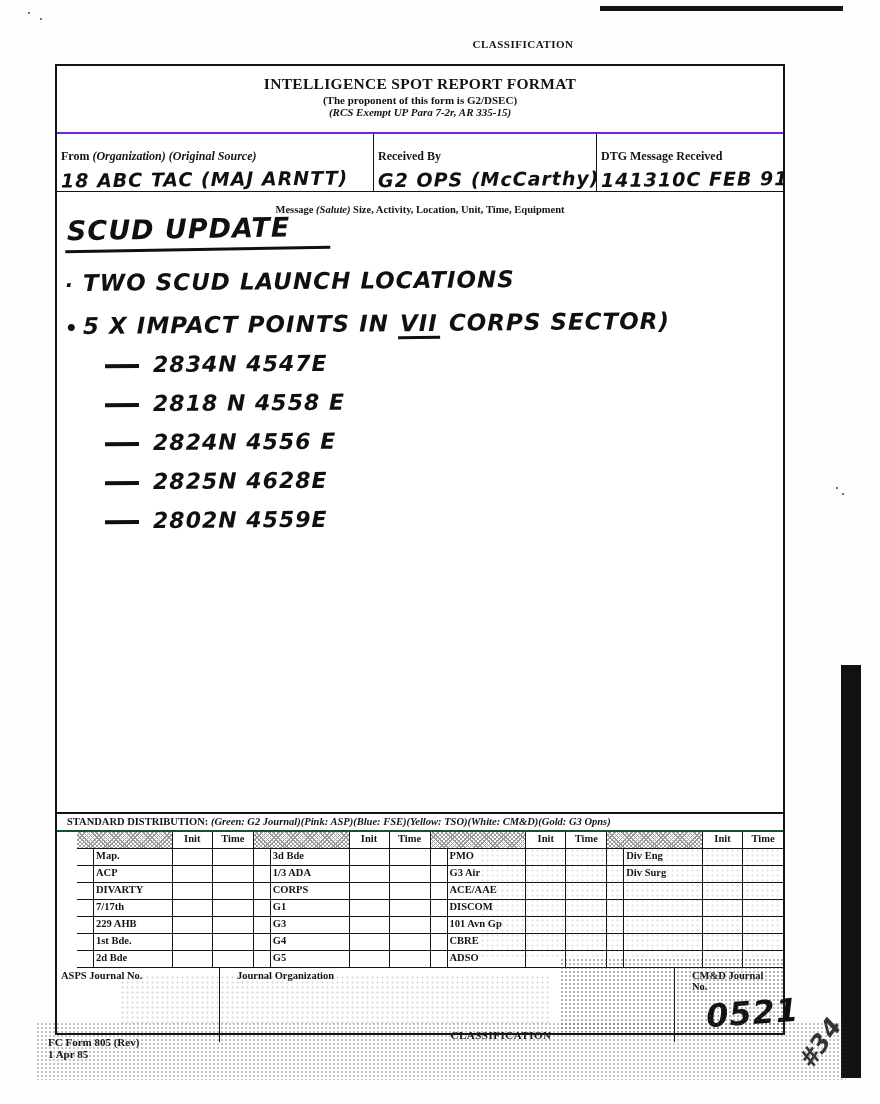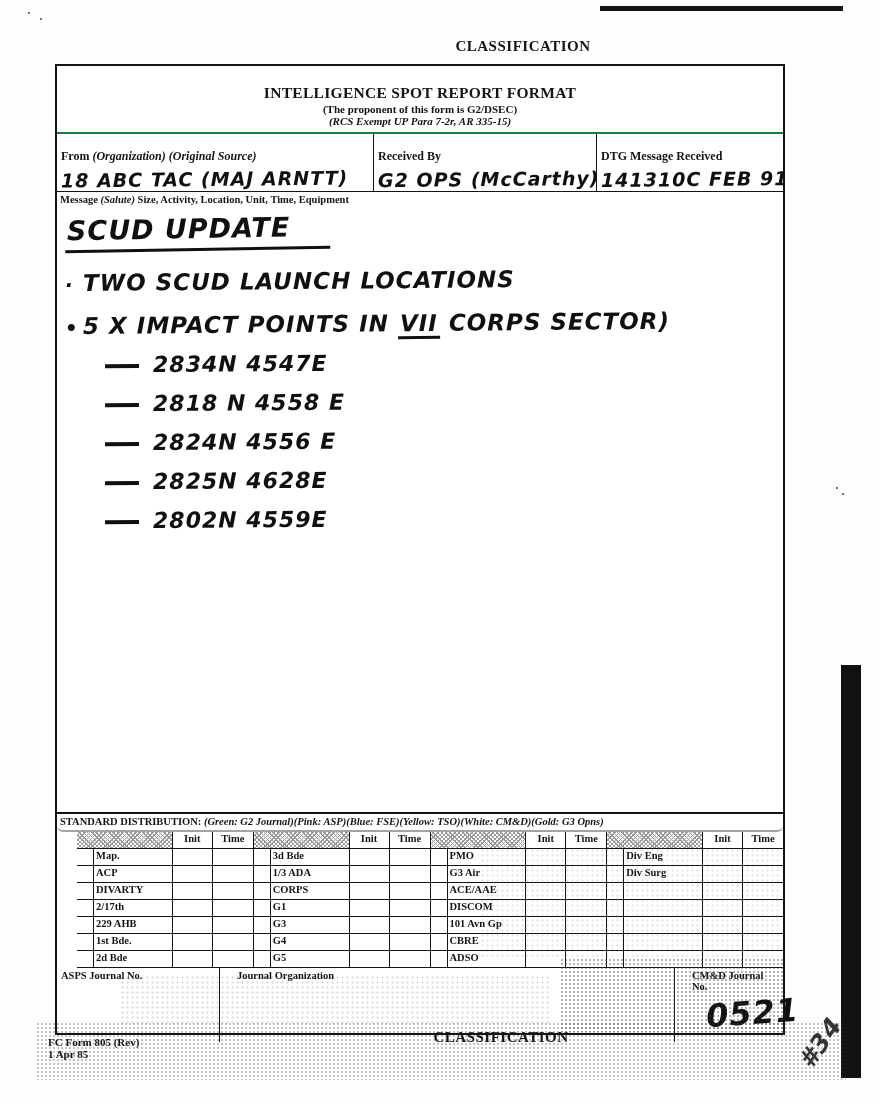--- a/index.html
+++ b/index.html
@@ -9,33 +9,33 @@
     font-family:"Liberation Serif", serif;
     color:#141414;
     overflow:hidden;
   }
   .abs{position:absolute;}
 
   
   .top-line{left:600px;top:6px;width:243px;height:5px;background:#151515;}
   .redact-bar{left:841px;top:665px;width:20px;height:413px;background:#111;}
 
-  .classif{font-weight:bold;font-size:15px;letter-spacing:.5px;text-align:center;}
+  .classif{font-weight:bold;font-size:11px;letter-spacing:.5px;text-align:center;}
   .classif-top{left:433px;top:38px;width:180px;}
   .classif-bottom{left:406px;top:1029px;width:190px;}
 
   
   .form-box{
     left:55px;top:64px;width:730px;height:971px;
     border:2.5px solid #141414;background:#fff;box-sizing:border-box;
   }
 
   .form-header{
     position:absolute;left:0;right:0;top:0;height:68px;
-    border-bottom:2px solid #15803d;text-align:center;padding-top:18px;box-sizing:border-box;
+    border-bottom:2px solid #6d28d9;text-align:center;padding-top:9px;box-sizing:border-box;
   }
   .form-title{font-weight:bold;font-size:15.5px;letter-spacing:.3px;}
   .form-sub1{font-weight:bold;font-size:11px;margin-top:1px;}
   .form-sub2{font-weight:bold;font-style:italic;font-size:11px;}
 
   
   .fields-row{position:absolute;left:0;right:0;top:68px;height:57px;display:flex;}
   .field-cell{border-right:1.5px solid #141414;box-sizing:border-box;position:relative;padding:2px 4px;}
   .field-cell:last-child{border-right:none;}
   .fc-from{width:317px;}
@@ -47,38 +47,38 @@
   
   .hw{
     font-family:"DejaVu Sans", sans-serif;
     font-style:italic;font-weight:bold;color:#101010;
     letter-spacing:1px;
   }
   .field-value{position:absolute;left:4px;bottom:1px;font-size:19px;white-space:nowrap;transform:rotate(-.6deg);}
 
   
   .msg-label-row{position:absolute;left:0;right:0;top:125px;height:20px;border-top:1.5px solid #141414;
-    font-weight:bold;font-size:10.5px;padding:2px 3px;box-sizing:border-box;}
+    font-weight:bold;font-size:10.5px;padding:12px 3px;box-sizing:border-box;text-align:center;}
   .msg-label-row .it{font-style:italic;}
 
   
   .msg-body{position:absolute;left:8px;right:8px;top:147px;height:600px;}
   .msg-title{font-size:27px;display:inline-block;border-bottom:3.5px solid #101010;padding:0 40px 4px 2px;transform:rotate(-1deg);}
   .msg-line{font-size:23px;margin-top:16px;transform:rotate(-.5deg);}
   .bullet{display:inline-block;width:18px;font-size:20px;vertical-align:middle;}
   .msg-line .uline{border-bottom:3px solid #101010;padding:0 2px;margin-top:37px;}
   .coords{margin:14px 0 0 40px;}
   .coord-line{font-size:22px;margin-top:14px;transform:rotate(-.4deg);}
   .coord-dash{display:inline-block;width:34px;border-top:4px solid #101010;vertical-align:middle;margin-right:14px;}
   .para{margin-top:22px;}
   .para-line{font-size:20.5px;margin-top:7px;white-space:nowrap;transform:rotate(-.3deg);}
 
   
   .dist{position:absolute;left:0;right:0;top:746px;border-top:2px solid #141414;font-size:10.5px;}
-  .dist-caption{height:18px;border-bottom:2px solid #a3a3a3;padding:2px 3px;box-sizing:border-box;white-space:nowrap;overflow:hidden;border-radius:6px;}
+  .dist-caption{height:18px;border-bottom:2px solid #14532d;padding:2px 10px;box-sizing:border-box;white-space:nowrap;overflow:hidden;}
   .dist-caption .b{font-weight:bold;}
   .dist-caption .it{font-style:italic;font-weight:bold;}
   .dist-hrow,.dist-row{display:flex;height:16px;border-bottom:1.5px solid #141414;margin-left:20px;}
   .dgroup{display:flex;flex:1;border-right:1.5px solid #141414;}
   .dgroup:last-child{border-right:none;}
   .dcell{box-sizing:border-box;border-right:1px solid #141414;overflow:hidden;}
   .dcell:last-child{border-right:none;}
   .c-shade{flex:1;
     background-image:
       repeating-linear-gradient(45deg,#9a9a9a 0 1px,transparent 1px 3px),
@@ -277,21 +277,21 @@
           <div class="dgroup">
             <div class="dcell c-spacer"></div>
             <div class="dcell c-name"></div>
             <div class="dcell c-init"></div>
             <div class="dcell c-time"></div>
           </div>
         </div>
         <div class="dist-row">
           <div class="dgroup">
             <div class="dcell c-spacer"></div>
-            <div class="dcell c-name">2/17th</div>
+            <div class="dcell c-name">7/17th</div>
             <div class="dcell c-init"></div>
             <div class="dcell c-time"></div>
           </div>
           <div class="dgroup">
             <div class="dcell c-spacer"></div>
             <div class="dcell c-name">G1</div>
             <div class="dcell c-init"></div>
             <div class="dcell c-time"></div>
           </div>
           <div class="dgroup">

